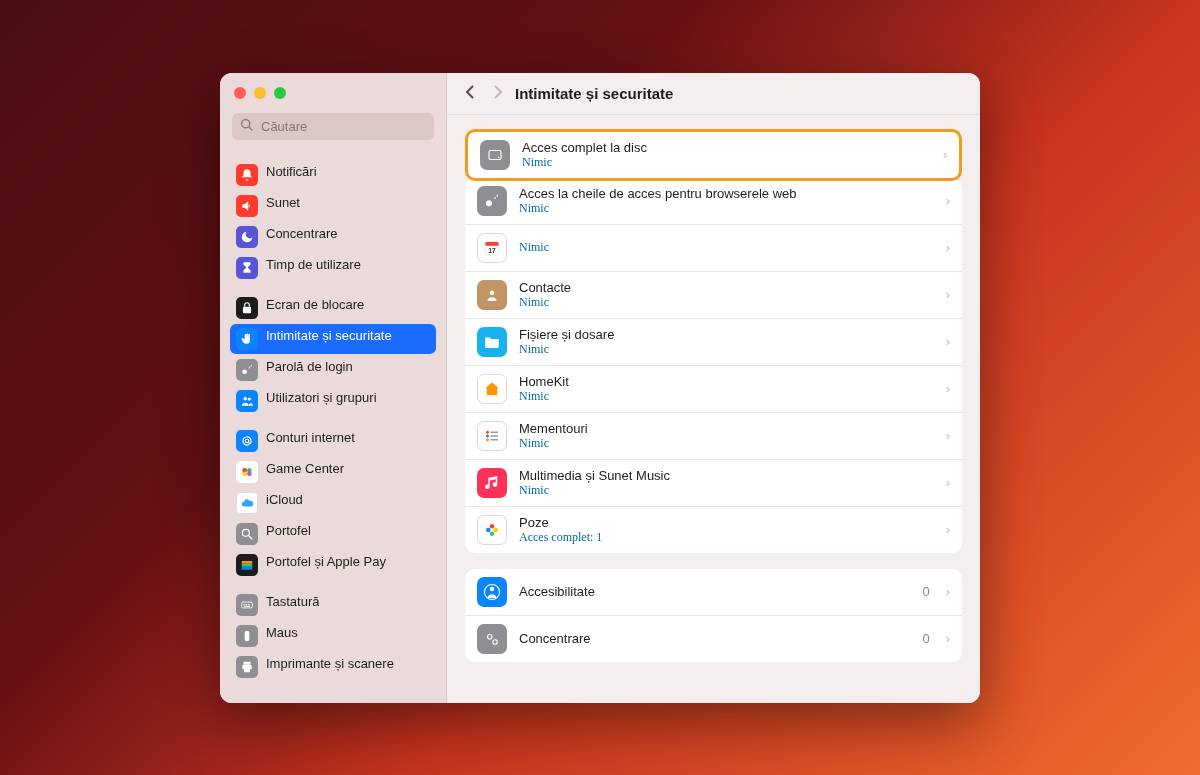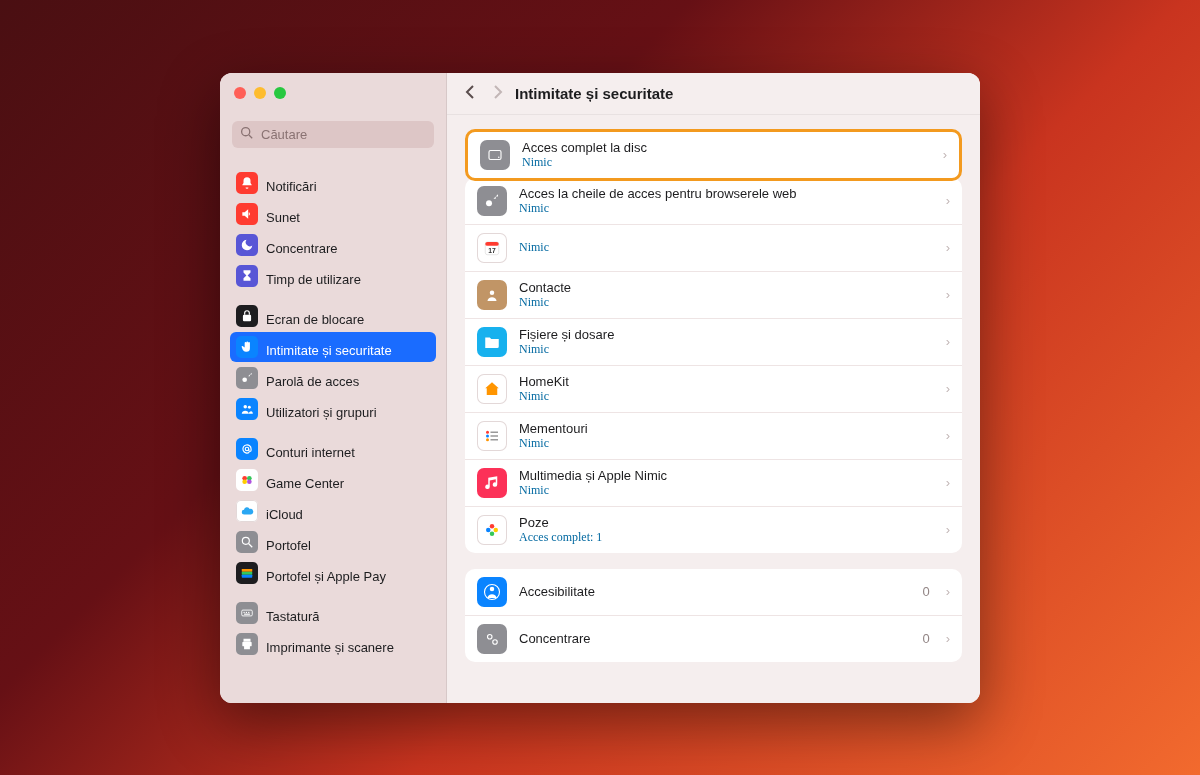--- a/index.html
+++ b/index.html
@@ -2,28 +2,28 @@
 <html><head>
 <meta charset="utf-8">
 <style>
 html,body{margin:0;padding:0;width:1200px;height:775px;font-family:-apple-system,BlinkMacSystemFont,"Helvetica Neue",Arial,sans-serif;font-size:13px;color:#1d1d1f;}
 body{background:linear-gradient(135deg,#4a0f12 0%,#661015 35%,#c9341f 60%,#f26a2e 100%);display:flex;align-items:center;justify-content:center;}
 .window{width:760px;height:630px;border-radius:12px;overflow:hidden;box-shadow:0 20px 60px rgba(0,0,0,.45);display:flex;background:#fff;}
 .sidebar{width:226px;background:#eadada;display:flex;flex-direction:column;border-right:1px solid rgba(0,0,0,.08);}
 .traffic{display:flex;gap:8px;padding:14px 14px 10px;}
 .dot{width:12px;height:12px;border-radius:50%;}
 .dot.r{background:#ff5f57;}.dot.y{background:#febc2e;}.dot.g{background:#28c840;}
-.search{margin:12px 12px 10px;display:flex;align-items:center;background:#ddc6c6;border-radius:6px;padding:5px 8px;color:#6b5b5b;}
+.search{margin:4px 12px 10px;display:flex;align-items:center;background:#ddc6c6;border-radius:6px;padding:5px 8px;color:#6b5b5b;}
 .search input{border:0;background:transparent;outline:0;flex:1;font-size:13px;color:#3a2c2c;margin-left:6px;}
 .search input::placeholder{color:#8a7373;}
 .sbwrap{flex:1;overflow-y:auto;padding:0 10px 12px 10px;position:relative;}
 .sbwrap::-webkit-scrollbar{width:8px;}
 .sbwrap::-webkit-scrollbar-thumb{background:rgba(0,0,0,.25);border-radius:4px;}
 .grp{margin-top:10px;}
-.item{display:flex;align-items:flex-end;gap:8px;padding:4px 6px;border-radius:6px;margin:1px 0;cursor:default;}
+.item{display:flex;align-items:flex-start;gap:8px;padding:4px 6px;border-radius:6px;margin:1px 0;cursor:default;}
 .item.sel{background:#1a6cff;color:#fff;}
 .item .ic{width:22px;height:22px;border-radius:5px;display:flex;align-items:center;justify-content:center;font-size:12px;flex-shrink:0;}
 .item .ic svg{width:14px;height:14px;}
 .item .lbl{white-space:nowrap;overflow:hidden;text-overflow:ellipsis;}
 
 .main{flex:1;display:flex;flex-direction:column;background:#f5eeee;position:relative;}
 .header{display:flex;align-items:center;gap:12px;padding:12px 18px;border-bottom:1px solid rgba(0,0,0,.05);}
 .nav{display:flex;gap:14px;color:#b8aaaa;}
 .nav .btn{cursor:default;}
 .nav .enabled{color:#5a4d4d;}
@@ -115,21 +115,21 @@
             </span>
             <span class="lbl">Intimitate și securitate</span>
           </div>
           <div class="item">
             <span class="ic" style="background:#8e8e93;">
               <svg viewBox="0 0 24 24" fill="#fff">
                 <circle cx="8" cy="15" r="4"></circle>
                 <path d="M11 12l9-9v3h-3v3h-3"></path>
               </svg>
             </span>
-            <span class="lbl">Parolă de acces</span>
+            <span class="lbl">Parolă de login</span>
           </div>
           <div class="item">
             <span class="ic" style="background:#0a84ff;">
               <svg viewBox="0 0 24 24" fill="#fff">
                 <circle cx="9" cy="8" r="3"></circle>
                 <circle cx="16" cy="9" r="2.5"></circle>
                 <path d="M3 20c0-3 3-5 6-5s6 2 6 5m0 0c0-2 2-4 4-4s3 2 3 4"></path>
               </svg>
             </span>
             <span class="lbl">Utilizatori și grupuri</span>
@@ -189,20 +189,28 @@
             <span class="ic" style="background:#8e8e93;">
               <svg viewBox="0 0 24 24" fill="#fff">
                 <rect x="3" y="7" width="18" height="10" rx="2" fill="none" stroke="#fff" stroke-width="1.5"></rect>
                 <rect x="6" y="10" width="2" height="2"></rect>
                 <rect x="10" y="10" width="2" height="2"></rect>
                 <rect x="14" y="10" width="2" height="2"></rect>
                 <rect x="7" y="13" width="10" height="2"></rect>
               </svg>
             </span>
             <span class="lbl">Tastatură</span>
+          </div>
+          <div class="item">
+            <span class="ic" style="background:#8e8e93;">
+              <svg viewBox="0 0 24 24" fill="#fff">
+                <rect x="8" y="3" width="8" height="18" rx="4"></rect>
+              </svg>
+            </span>
+            <span class="lbl">Maus</span>
           </div>
           <div class="item">
             <span class="ic" style="background:#8e8e93;">
               <svg viewBox="0 0 24 24" fill="#fff">
                 <rect x="6" y="3" width="12" height="5"></rect>
                 <rect x="4" y="8" width="16" height="8" rx="2"></rect>
                 <rect x="7" y="14" width="10" height="7"></rect>
               </svg>
             </span>
             <span class="lbl">Imprimante și scanere</span>
@@ -322,21 +330,21 @@
             </div>
             <span class="chev">›</span>
           </div>
           <div class="row">
             <div class="ric" style="background:#fc3158;">
               <svg viewBox="0 0 24 24" fill="#fff">
                 <path d="M9 17a3 3 0 1 1-2-2.8V5l12-2v11a3 3 0 1 1-2-2.8V7L9 8.5V17z"></path>
               </svg>
             </div>
             <div class="txt">
-              <div class="t1">Multimedia și Apple Nimic</div>
+              <div class="t1">Multimedia și Sunet Music</div>
               <div class="t2">Nimic</div>
             </div>
             <span class="chev">›</span>
           </div>
           <div class="row">
             <div class="ric" style="background:#ffffff;box-shadow:inset 0 0 0 1px #e3d8d8;">
               <svg viewBox="0 0 24 24">
                 <circle cx="12" cy="7" r="3" fill="#ff3b30"></circle>
                 <circle cx="17" cy="12" r="3" fill="#ffcc00"></circle>
                 <circle cx="12" cy="17" r="3" fill="#34c759"></circle>

